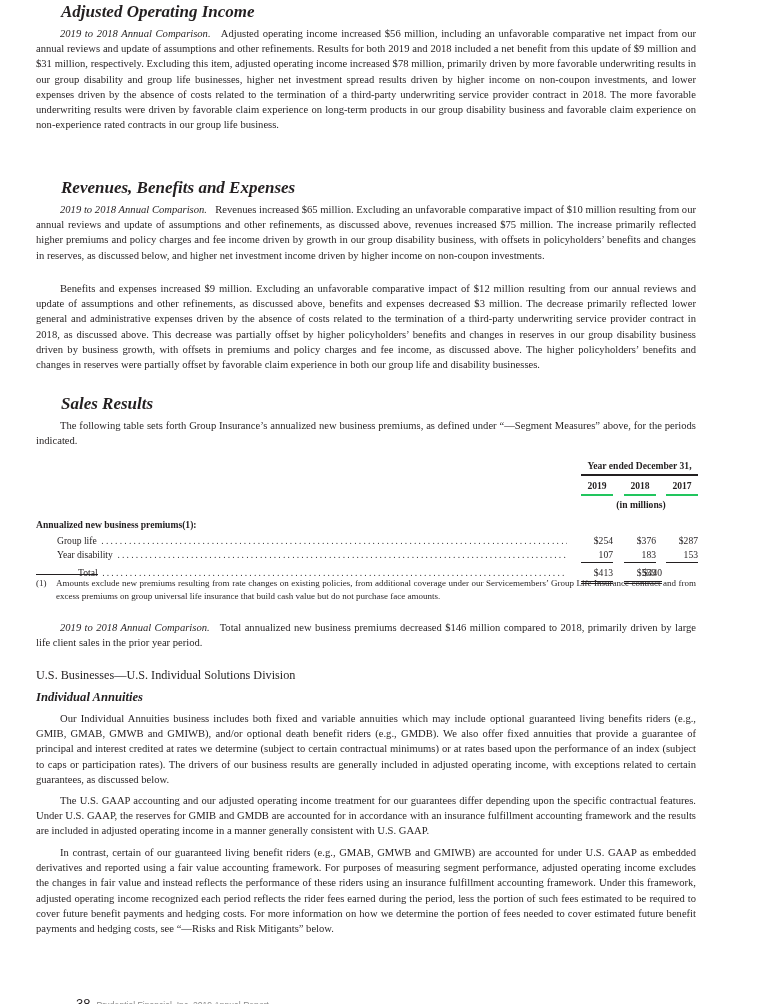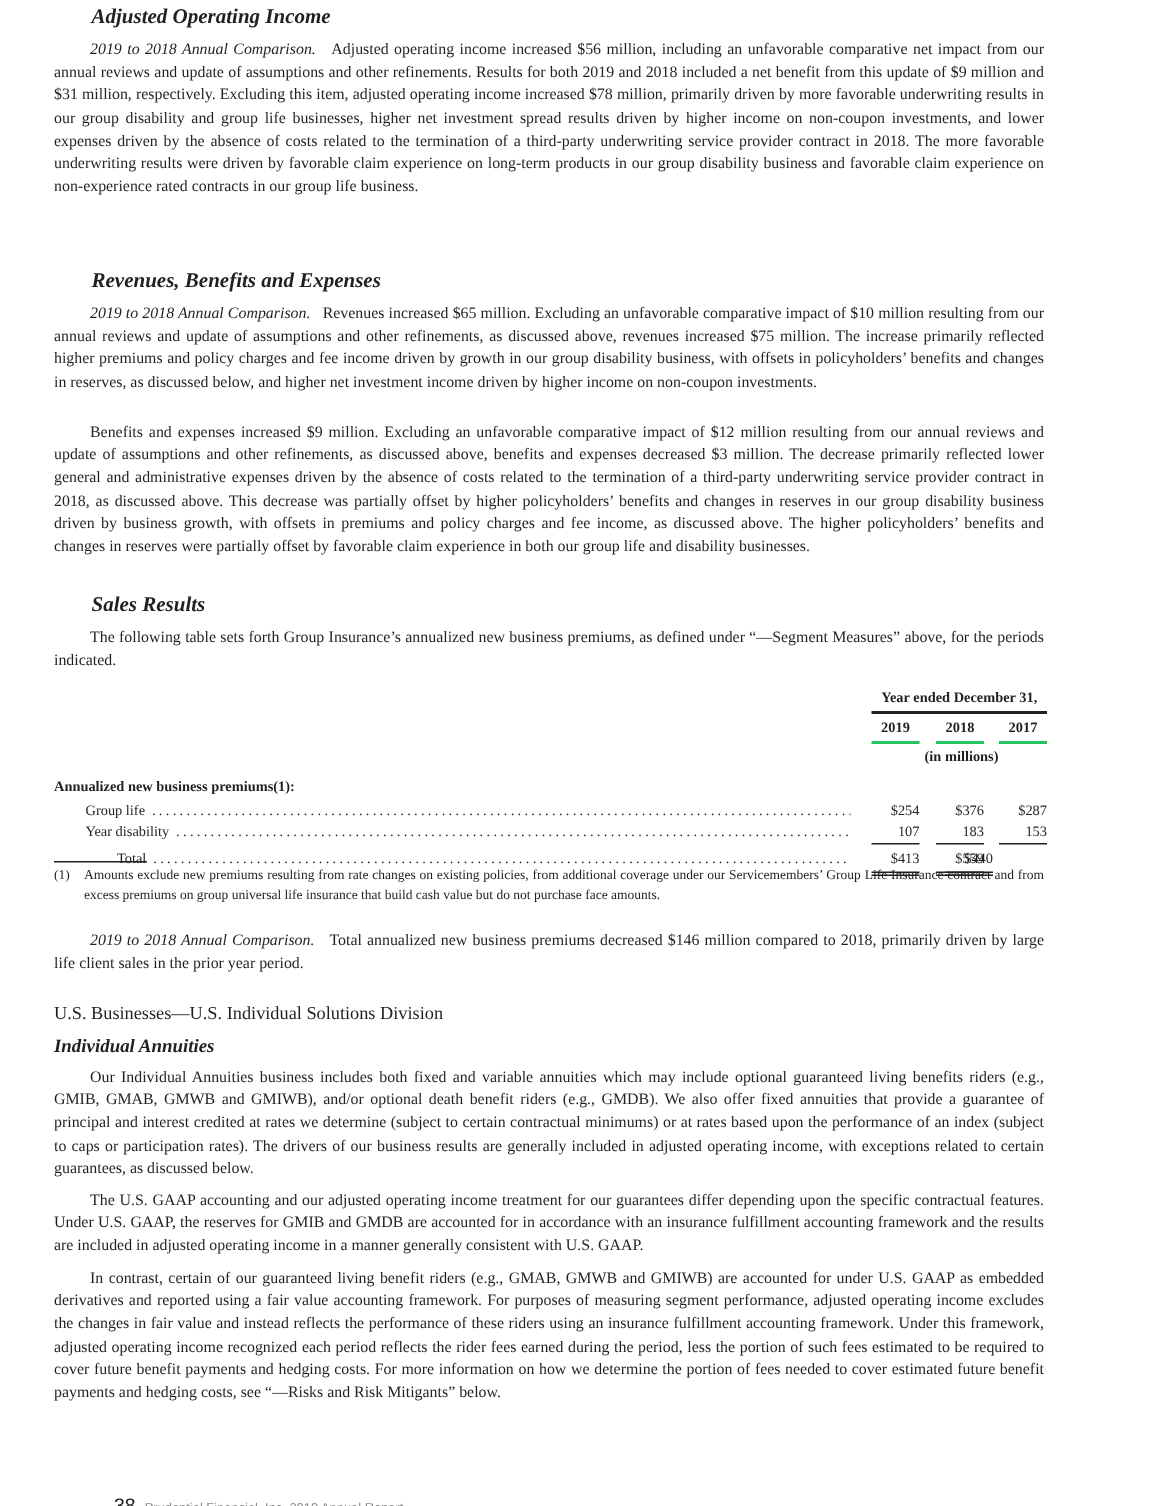--- a/index.html
+++ b/index.html
@@ -5,21 +5,21 @@
     html, body { margin: 0; padding: 0; background: #ffffff; }
     body {
       width: 768px; height: 1004px; position: relative; overflow: hidden;
       font-family: "Liberation Serif", "DejaVu Serif", serif;
       color: #231f20;
       font-size: 10.6px;
       line-height: 15.2px;
     }
     .page { position: absolute; left: 36px; top: 0; width: 660px; }
     .sub-heading {
-      font-style: italic; font-size: 14px; margin: 0;
+      font-style: italic; font-size: 17px; margin: 0;
       padding-left: 25px; position: absolute; left: 0;
     }
     p {
       margin: 0; text-align: justify; text-indent: 24px; position: absolute;
       left: 0; width: 660px;
     }
     .lead { font-style: italic; }
     .h-section { font-weight: normal; font-size: 12.2px; position: absolute; left: 0; margin: 0; }
     .h-italic-bold { font-weight: bold; font-style: italic; font-size: 12.6px; position: absolute; left: 0; margin: 0; }
 

